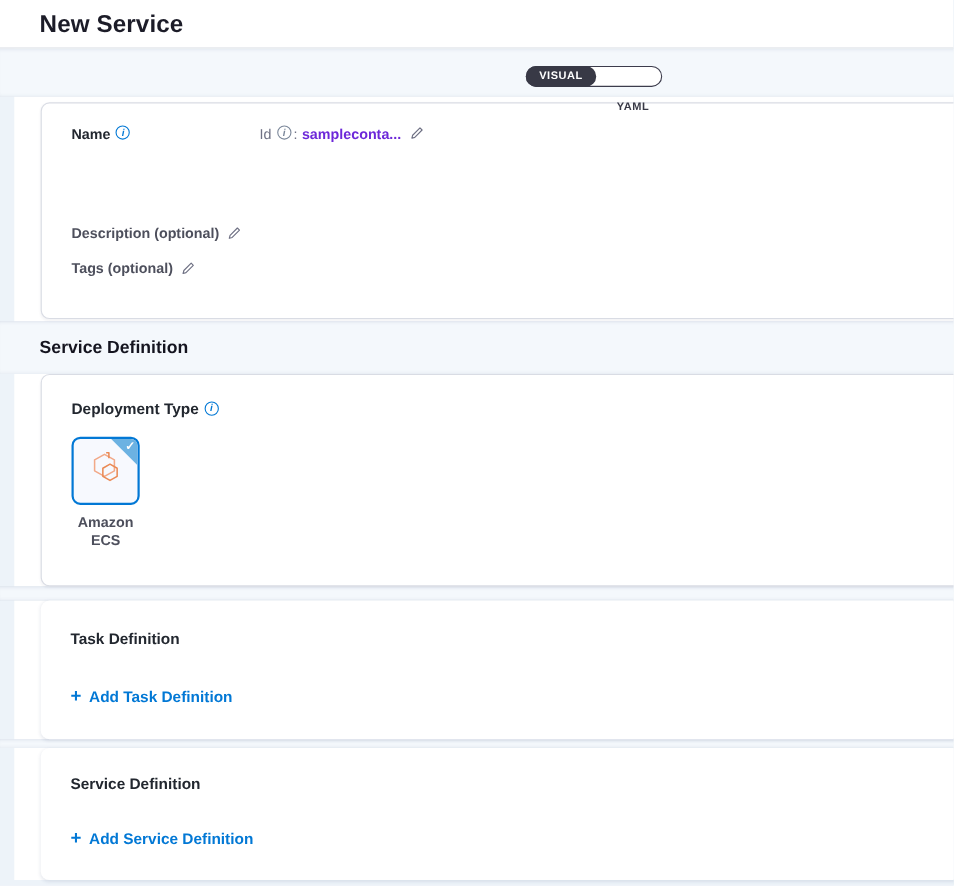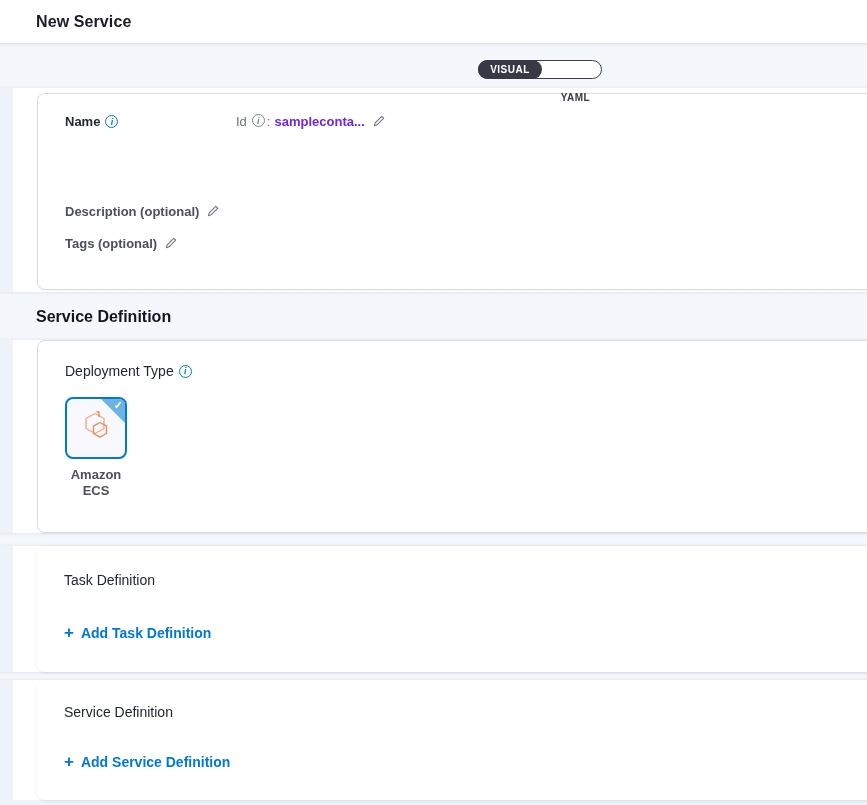--- a/index.html
+++ b/index.html
@@ -9,21 +9,21 @@
     background:#edf3f9;
     font-family:"Liberation Sans", sans-serif;
     color:#1c1c28;
   }
   
   .page-header {
     position:absolute; left:0; top:0; width:867px; height:44px;
     background:#ffffff; border-bottom:1px solid #e3e6ec;
     display:flex; align-items:center; padding-left:36px; z-index:5;
   }
-  .page-title { font-size:16px; font-weight:700; color:#1c1c28; letter-spacing:.1px; }
+  .page-title { font-size:22px; font-weight:700; color:#1c1c28; letter-spacing:.1px; }
 
   
   .content-panel {
     position:absolute; left:13px; top:44px; width:867px; height:756px;
     background:#ffffff;
   }
   
   .band {
     position:absolute; left:0; width:867px; background:#f4f8fc;
     box-shadow: inset 0 3px 3px -2px rgba(50,70,120,.10), inset 0 -3px 3px -2px rgba(50,70,120,.07);
@@ -54,47 +54,47 @@
   .card-overview   { top:93px;  height:197px; }
   .card-deployment { top:340px; height:193px; }
   .card-task       { top:546px; height:126px; }
   .card-service    { top:680px; height:120px; }
 
   .section-heading {
     position:absolute; left:36px; top:308px; font-size:16px; font-weight:700; color:#14141f; z-index:2;
   }
 
   
-  .name-row { position:absolute; left:27px; top:20px; display:flex; align-items:center; }
+  .name-row { position:absolute; left:27px; top:20px; display:flex; align-items:flex-start; }
   .field-label { font-size:13px; font-weight:700; color:#22272f; }
   .id-row { position:absolute; left:198px; top:20px; display:flex; align-items:flex-start; }
   .id-label { font-size:13px; color:#6f7184; }
   .id-colon { font-size:13px; color:#6f7184; margin:0 4px 0 2px; }
   .id-value { font-size:13px; font-weight:700; color:#6d28d9; cursor:pointer; }
   .info-icon {
     display:inline-flex; align-items:center; justify-content:center;
     width:13px; height:13px; border:1.3px solid currentColor; border-radius:50%;
     font-size:9px; font-weight:700; margin-left:5px; cursor:pointer; flex:0 0 auto;
     font-style:italic;
   }
   .info-blue { color:#0278d5; }
   .info-gray { color:#7a8699; }
   .pencil { margin-left:7px; cursor:pointer; color:#6f7184; display:inline-flex; }
   .text-input {
     position:absolute; left:27px; top:49px; width:322px; height:28px;
     border:1px solid #d9dae5; border-radius:5px; padding:0 10px;
     font-family:"Liberation Sans", sans-serif; font-size:13px; color:#1c1c28; outline:none; background:#fff;
   }
-  .opt-row { position:absolute; left:27px; display:flex; align-items:flex-start; }
+  .opt-row { position:absolute; left:27px; display:flex; align-items:center; }
   .opt-label { font-size:13px; font-weight:700; color:#4d4f5c; }
   .row-description { top:110px; }
   .row-tags { top:142px; }
 
   
-  .card-heading { font-size:14px; font-weight:400; color:#22272f; }
+  .card-heading { font-size:14px; font-weight:700; color:#22272f; }
   .deploy-heading-row { position:absolute; left:27px; top:22px; display:flex; align-items:center; }
   .ecs-tile {
     position:absolute; left:27px; top:56px; width:62px; height:62px;
     border:2px solid #0278d5; border-radius:8px; background:#f7f9fe;
     overflow:hidden; cursor:pointer;
   }
   .tile-triangle {
     position:absolute; top:0; right:0; width:0; height:0;
     border-top:24px solid #6cb2e2; border-left:24px solid transparent;
   }

